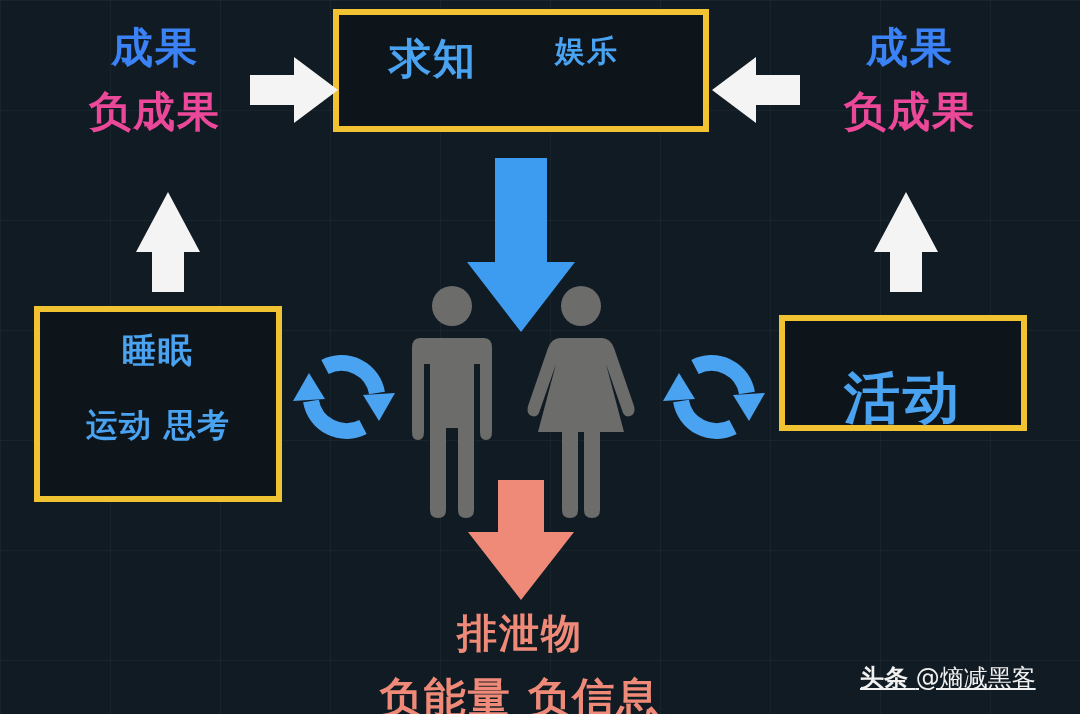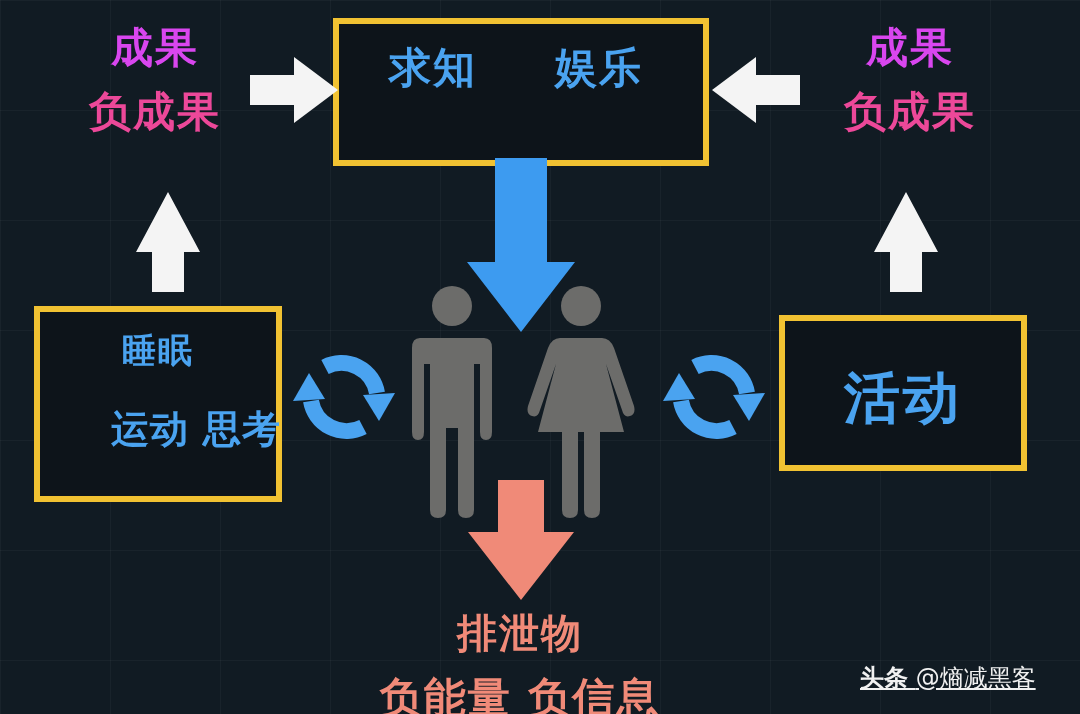--- a/index.html
+++ b/index.html
@@ -15,36 +15,36 @@
       linear-gradient(to right, rgba(255,255,255,0.035) 1px, transparent 1px),
       linear-gradient(to bottom, rgba(255,255,255,0.035) 1px, transparent 1px);
     background-size:110px 110px;
     pointer-events:none;
   }
   .abs { position:absolute; }
   .ybox {
     position:absolute; border:6px solid #f1c232; background:#0d141a;
     box-sizing:border-box;
   }
-  .label-white { color:#d946ef; font-size:42px; letter-spacing:2px; }
+  .label-white { color:#3b82f6; font-size:42px; letter-spacing:2px; }
   .label-gray { color:#ec4899; font-size:42px; letter-spacing:2px; }
   .blue { color:#4aa3f0; }
   .salmon { color:#f08a78; }
   .center { text-align:center; }
   .watermark { color:#f1f1f1; font-size:24px; font-weight:normal;text-decoration:underline; }
   .watermark b { font-weight:bold; }
 </style>
 </head>
 <body>
 
 <div class="grid"></div>
 
-<div class="ybox" style="left:333px; top:18px; width:376px; height:148px;text-align:right;">
+<div class="ybox" style="left:333px; top:9px; width:376px; height:123px;text-align:right;">
   <div class="abs blue" style="left:50px; top:16px; font-size:42px; letter-spacing:2px;">求知</div>
-  <div class="abs blue" style="left:216px; top:16px; font-size:42px; letter-spacing:2px;">娱乐</div>
+  <div class="abs blue" style="left:216px; top:16px; font-size:30px; letter-spacing:2px;">娱乐</div>
 </div>
 
 <div class="abs label-white center" style="left:80px; top:20px; width:150px;">成果</div>
 <div class="abs label-gray center" style="left:70px; top:84px; width:170px;">负成果</div>
 
 <div class="abs label-white center" style="left:835px; top:20px; width:150px;">成果</div>
 <div class="abs label-gray center" style="left:825px; top:84px; width:170px;">负成果</div>
 
 <svg class="abs" style="left:248px; top:55px;" width="92" height="70" viewBox="0 0 92 70">
   <polygon points="2,20 46,20 46,2 90,35 46,68 46,50 2,50" fill="#f4f4f4"></polygon>
@@ -56,24 +56,24 @@
 
 <svg class="abs" style="left:134px; top:190px;" width="68" height="104" viewBox="0 0 68 104">
   <polygon points="34,2 66,62 50,62 50,102 18,102 18,62 2,62" fill="#f4f4f4"></polygon>
 </svg>
 <svg class="abs" style="left:872px; top:190px;" width="68" height="104" viewBox="0 0 68 104">
   <polygon points="34,2 66,62 50,62 50,102 18,102 18,62 2,62" fill="#f4f4f4"></polygon>
 </svg>
 
 <div class="ybox" style="left:34px; top:306px; width:248px; height:196px;">
   <div class="abs blue center" style="left:0; width:236px; top:16px; font-size:34px; letter-spacing:2px;">睡眠</div>
-  <div class="abs blue center" style="left:0; width:236px; top:92px; font-size:38px; letter-spacing:1px;padding-left:38px;">运动 思考</div>
+  <div class="abs blue center" style="left:0; width:236px; top:92px; font-size:32px; letter-spacing:1px;">运动 思考</div>
 </div>
 
-<div class="ybox" style="left:779px; top:315px; width:248px; height:156px;">
+<div class="ybox" style="left:779px; top:315px; width:248px; height:116px;">
   <div class="abs blue center" style="left:0; width:236px; top:40px; font-size:56px; letter-spacing:3px;">活动</div>
 </div>
 
 <svg class="abs" style="left:285px; top:345px;" width="118" height="104" viewBox="0 0 118 104">
   <path d="M40,22 A36,36 0 0 1 92,48" stroke="#4aa3f0" stroke-width="16" fill="none"></path>
   <polygon points="78,50 110,48 94,76" fill="#4aa3f0"></polygon>
   <path d="M78,82 A36,36 0 0 1 26,56" stroke="#4aa3f0" stroke-width="16" fill="none"></path>
   <polygon points="40,54 8,56 24,28" fill="#4aa3f0"></polygon>
 </svg>
 <svg class="abs" style="left:655px; top:345px;" width="118" height="104" viewBox="0 0 118 104">

